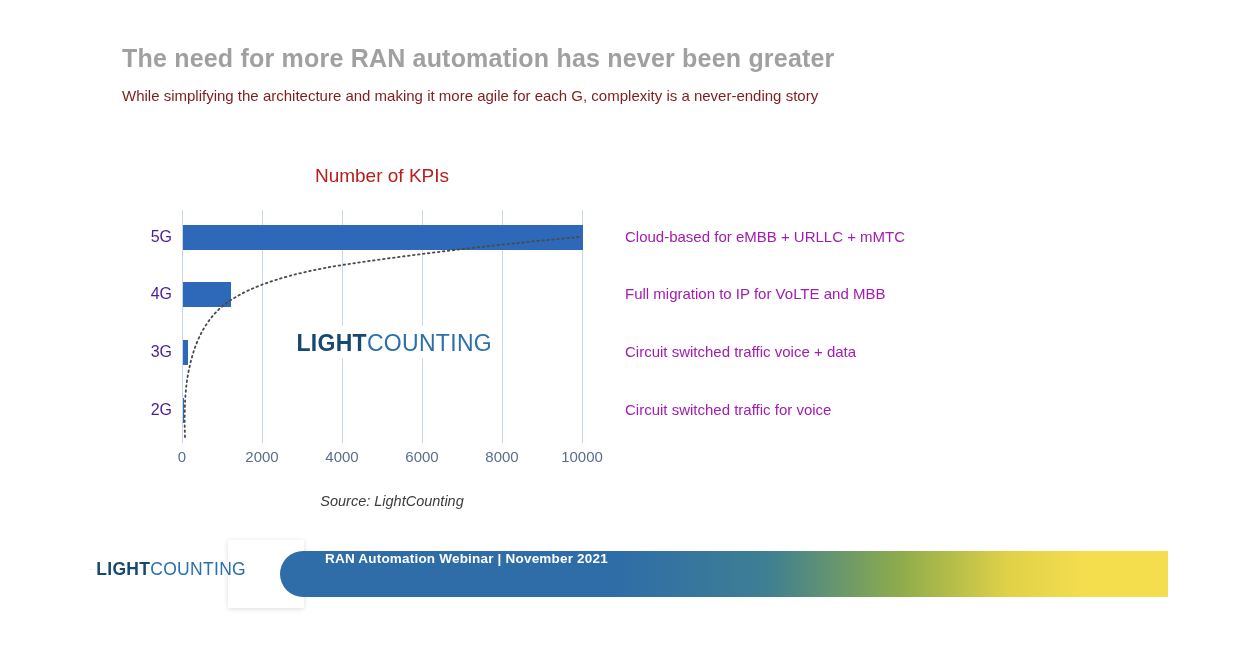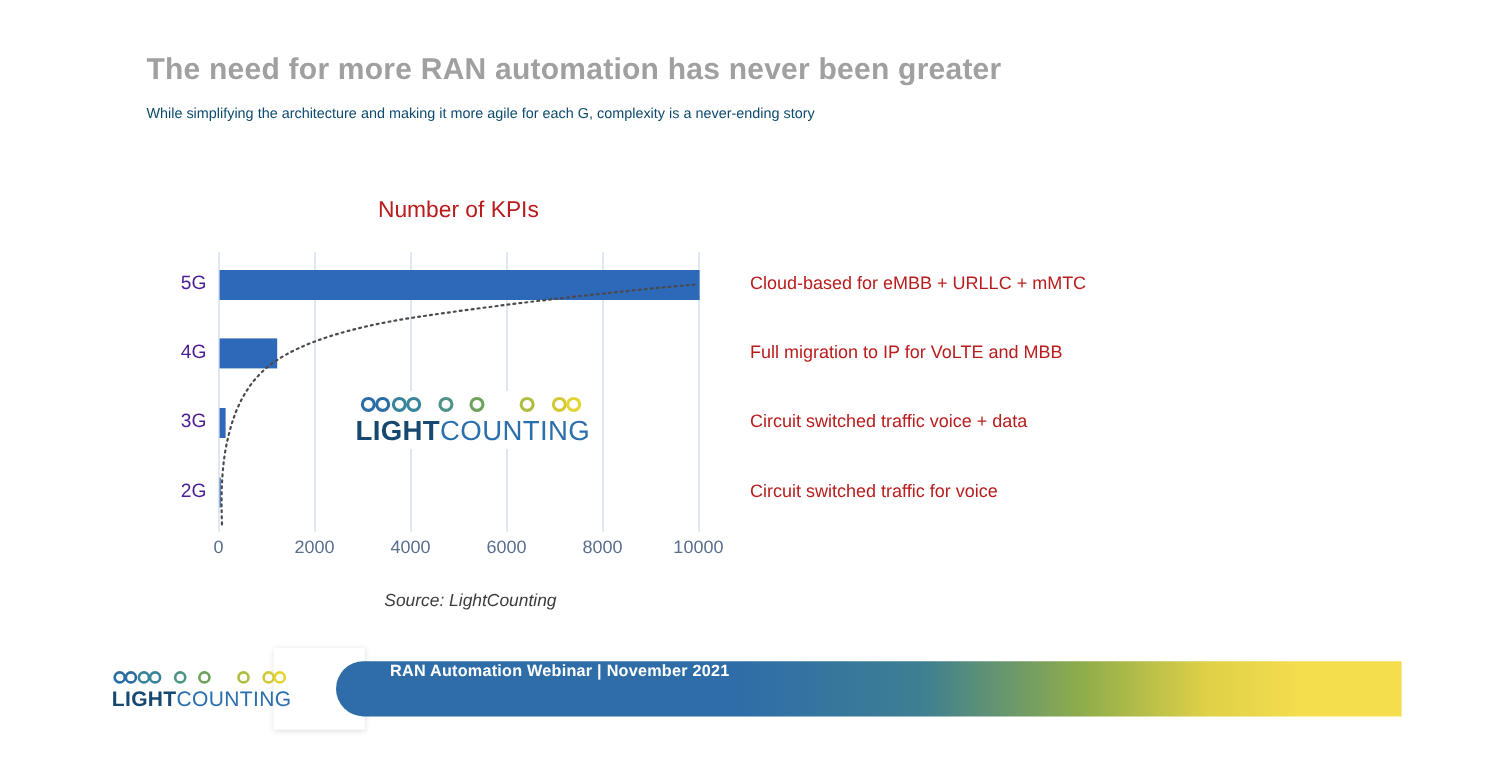--- a/index.html
+++ b/index.html
@@ -6,21 +6,21 @@
   html, body { background: #fff; }
   body { font-family: "Liberation Sans", sans-serif; }
   .slide { position: relative; width: 1246px; height: 648px; background: #fff; overflow: hidden; }
 
   .slide-title {
     position: absolute; left: 122px; top: 44px;
     font-size: 25px; font-weight: bold; color: #A0A0A0; letter-spacing: 0.2px;
   }
   .slide-subtitle {
     position: absolute; left: 122px; top: 87px;
-    font-size: 12px; color: #0c4a6e;
+    font-size: 15px; color: #7f1d1d;
   }
 
   .chart-title {
     position: absolute; left: 182px; top: 165px; width: 400px;
     text-align: center; font-size: 19px; color: #b91c1c;
   }
 
   .plot { position: absolute; left: 182px; top: 210px; width: 400px; height: 233px; }
   .gridline { position: absolute; top: 0; width: 1px; height: 233px; background: #C9D7EA; }
 
@@ -36,29 +36,29 @@
     position: absolute; left: 130px; width: 42px; text-align: right;
     font-size: 16px; color: #4c1d95; line-height: 20px;
   }
   .x-label {
     position: absolute; top: 448px; width: 60px; text-align: center;
     font-size: 15px; color: #5A6E8E;
   }
 
   .annotation {
     position: absolute; left: 625px; height: 24px; line-height: 24px;
-    font-size: 15px; color: #b91c1c; white-space: nowrap;
+    font-size: 15px; color: #a21caf; white-space: nowrap;
   }
 
   .source-note {
     position: absolute; left: 182px; top: 493px; width: 420px; text-align: center;
     font-size: 14.5px; font-style: italic; color: #3C3C3C;
   }
 
-  .logo { display: flex; flex-direction: column; align-items: center; }
+  .logo { display: flex; flex-direction: row; align-items: center; }
   .logo-center {
     position: absolute; left: 294px; top: 326px; width: 200px;
     background: #fff; padding: 3px 2px 1px 2px; z-index: 3;
   }
   .logo-text { white-space: nowrap; letter-spacing: 0.3px; }
   .logo-center .logo-text { font-size: 23px; margin-top: 1px; }
   .logo-bold { font-weight: bold; color: #17486F; }
   .logo-light { font-weight: normal; color: #2C6FAD; }
 
   .footer-card {

